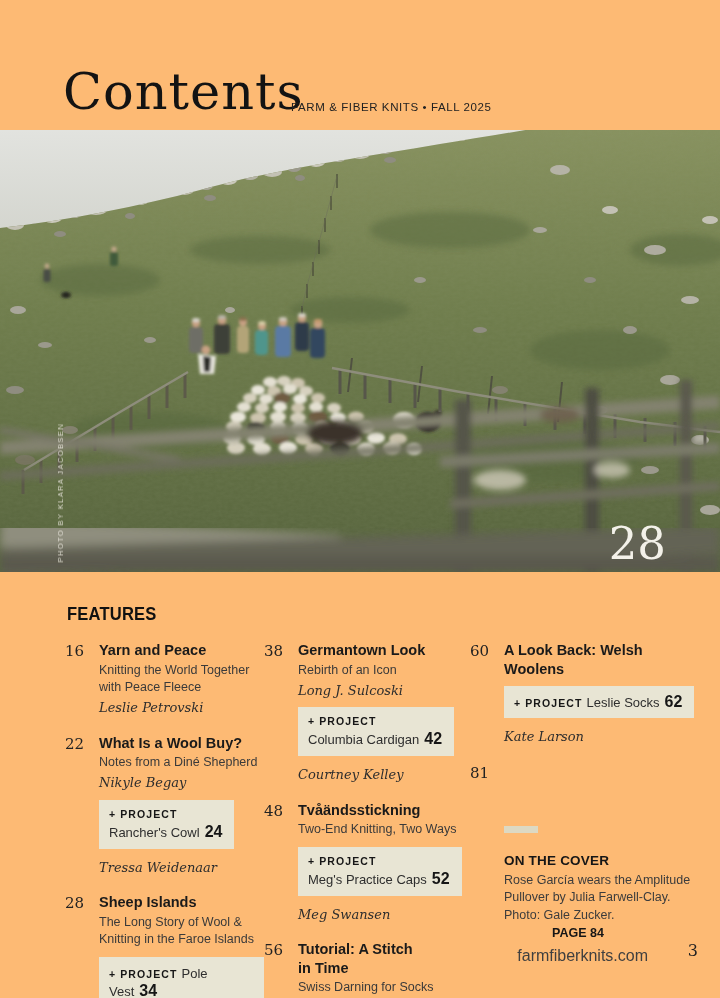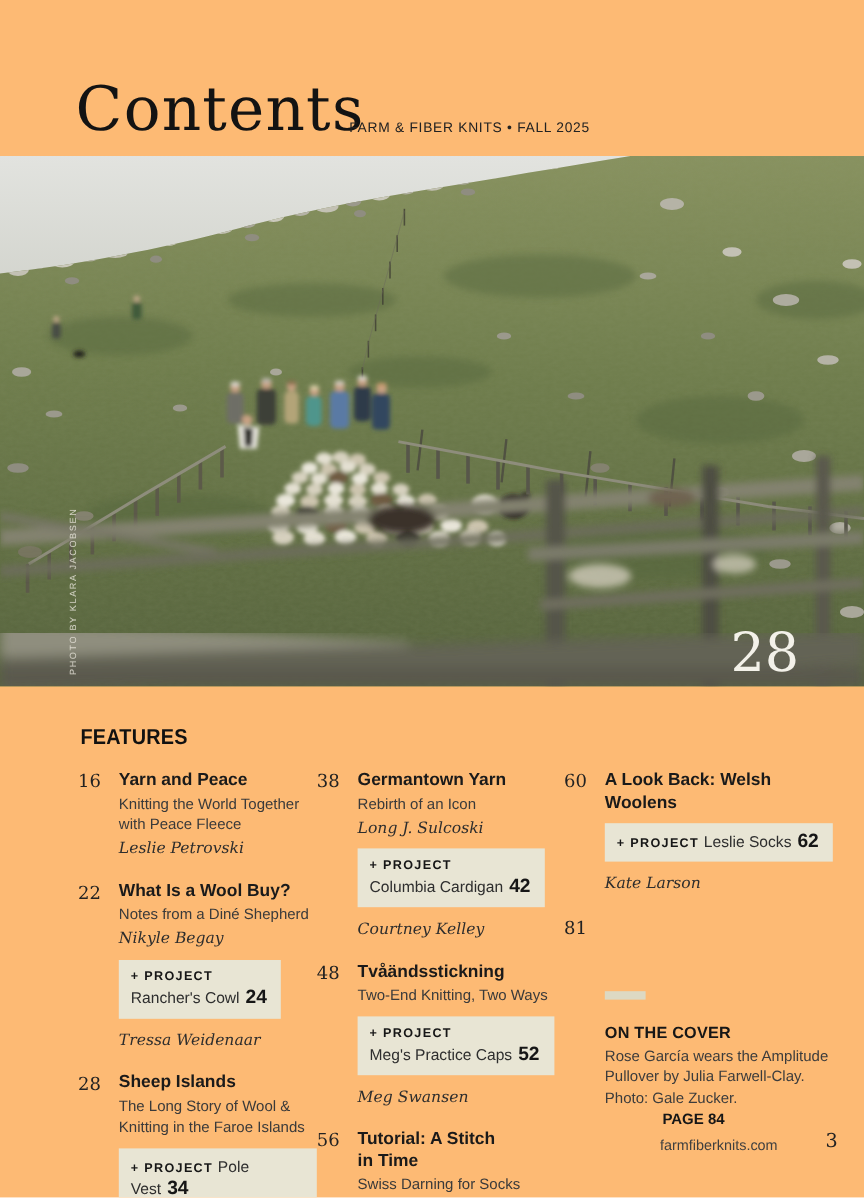--- a/index.html
+++ b/index.html
@@ -40,21 +40,21 @@
   .proj-inline-wrap .proj-name{font-size:13px;color:#2e2e2e;}
 
   
   .cover-rule{width:34px;height:7px;background:#ddd9c3;margin:44px 0 20px 34px;}
   .cover-block{margin-left:34px;width:190px;}
   .cover-heading{margin:0 0 4px;font-size:13.5px;font-weight:700;letter-spacing:.2px;color:#161616;}
   .cover-text{margin:0;font-size:12.5px;line-height:1.42;color:#3c3c3c;white-space:pre-line;}
   .cover-text b{color:#161616;padding-left:48px;}
 
   
-  .footer-site{position:absolute;top:947px;right:72px;font-size:12px;color:#3f3f3f;text-decoration:none;padding-left:48px;}
+  .footer-site{position:absolute;top:947px;right:72px;font-size:16px;color:#3f3f3f;text-decoration:none;padding-left:48px;}
   .footer-page{position:absolute;top:941px;right:22px;font-family:"DejaVu Serif",serif;font-size:16px;color:#222;}
 </style>
 </head>
 <body>
 
 <div class="page">
 
   <h1 class="masthead-title">Contents</h1>
   <div class="masthead-issue">FARM &amp; FIBER KNITS • FALL 2025</div>
 
@@ -363,21 +363,21 @@
             </div>
             
           </div>
         </div>
       </div>
 
       <div class="fcol">
         <div class="entry">
           <div class="entry-num">38</div>
           <div class="entry-body">
-            <h3 class="entry-title">Germantown Yarn</h3>
+            <h3 class="entry-title">Germantown Look</h3>
             <p class="entry-sub">Rebirth of an Icon</p>
             <p class="entry-author">Long J. Sulcoski</p>
             <div class="proj">
               <div class="proj-label">+ PROJECT</div>
               <div class="proj-line"><span>Columbia Cardigan</span><b>42</b></div>
             </div>
             <p class="entry-author">Courtney Kelley</p>
           </div>
         </div>
         <div class="entry">

